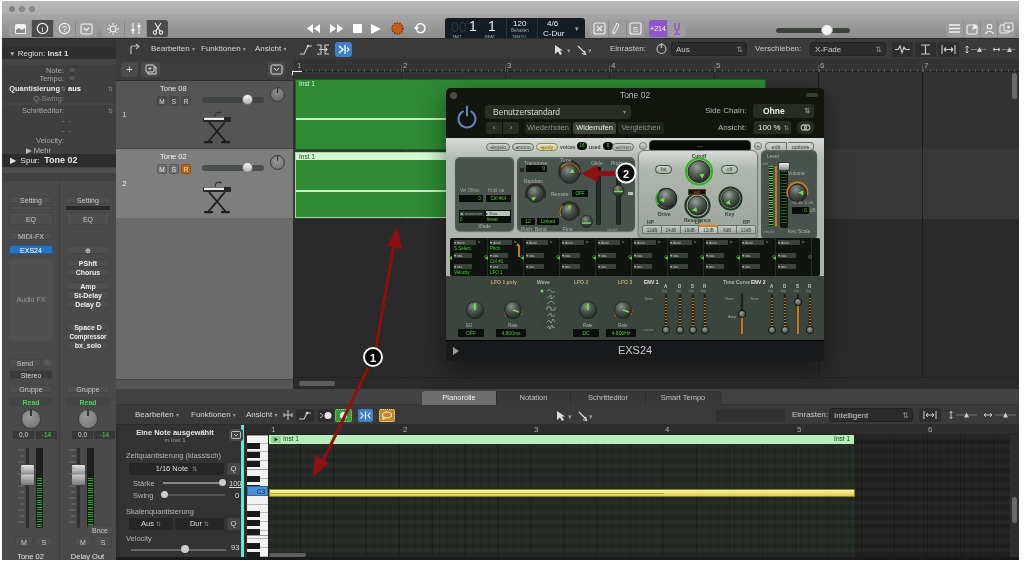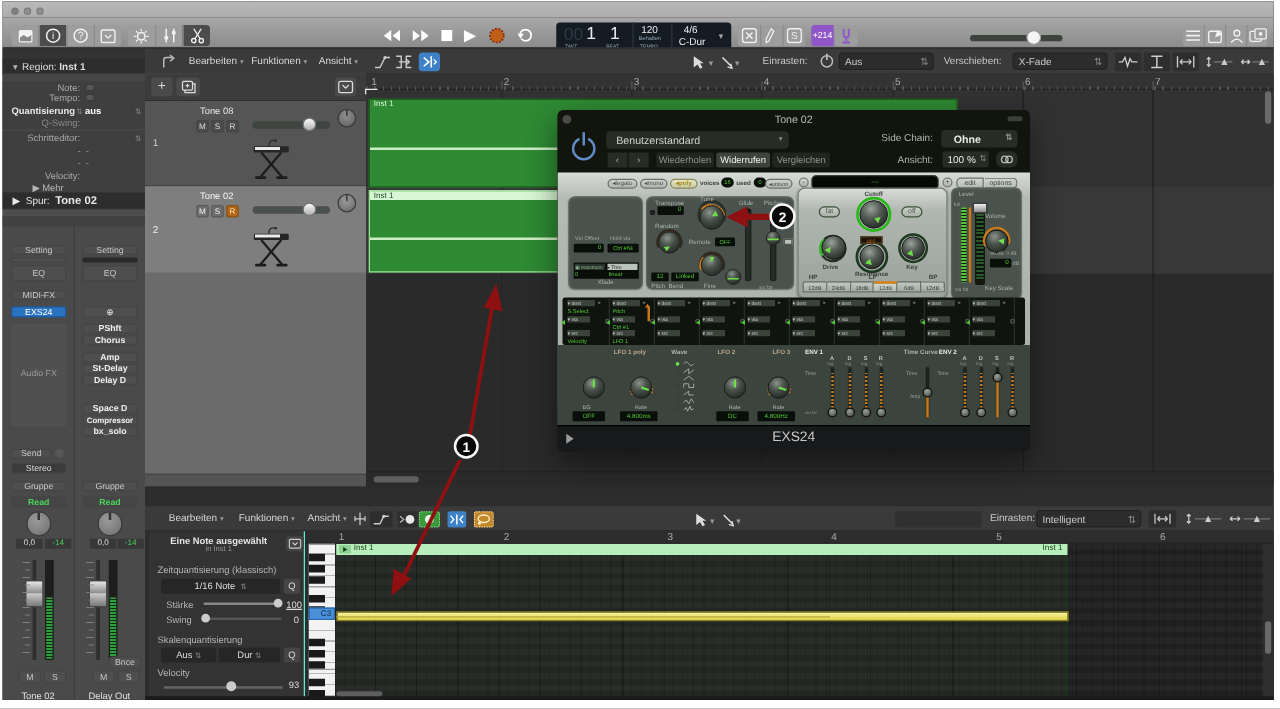--- a/index.html
+++ b/index.html
@@ -958,20 +958,28 @@
               <stop offset="0%" stop-color="#9aa29c"></stop>
               <stop offset="45%" stop-color="#555d57"></stop>
               <stop offset="100%" stop-color="#232925"></stop>
             </radialGradient>
     </defs>
         </svg>
   </div>
 
   <div class="abs" id="proll">
 
+    <div class="abs" style="left:0;top:0;width:903px;height:16px;background:#424242;border-bottom:1px solid #333;">
+      <div class="abs" style="left:306px;top:2px;width:300px;height:14px;background:#383838;border-radius:3px 3px 0 0;display:flex;">
+        <div style="width:74px;background:#6e6e6e;color:#f0f0f0;font-size:7.5px;text-align:center;line-height:14px;border-radius:3px 0 0 0;">Pianorolle</div>
+        <div style="width:74px;color:#c0c0c0;font-size:7.5px;text-align:center;line-height:14px;border-left:1px solid #2e2e2e;">Notation</div>
+        <div style="width:75px;color:#c0c0c0;font-size:7.5px;text-align:center;line-height:14px;border-left:1px solid #2e2e2e;">Schritteditor</div>
+        <div style="width:75px;color:#c0c0c0;font-size:7.5px;text-align:center;line-height:14px;border-left:1px solid #2e2e2e;">Smart Tempo</div>
+      </div>
+    </div>
 
     <div class="abs" style="left:0;top:16px;width:903px;height:20px;background:#3a3a3a;border-bottom:1px solid #2c2c2c;">
       <div class="abs smalltxt" style="left:19px;top:5px;color:#d8d8d8;">Bearbeiten <span style="color:#999;font-size:6px;">▾</span></div>
       <div class="abs smalltxt" style="left:75px;top:5px;color:#d8d8d8;">Funktionen <span style="color:#999;font-size:6px;">▾</span></div>
       <div class="abs smalltxt" style="left:130px;top:5px;color:#d8d8d8;">Ansicht <span style="color:#999;font-size:6px;">▾</span></div>
       <div class="abs" style="left:164px;top:3px;width:16px;height:14px;">
             <svg width="16" height="14">
               <path d="M8 2 V12 M4 7 H12 M4 5 L4 9 M12 5 L12 9" stroke="#ccc" stroke-width="1" fill="none"></path>
             </svg>
           </div>
@@ -1035,21 +1043,21 @@
     <div class="abs" style="left:128px;top:36px;width:775px;height:10px;background:#2d2d2d;border-bottom:1px solid #242424;">
       <div class="abs" style="left:27px;top:0px;font-size:8px;color:#aaa;">1</div>
       <div class="abs" style="left:159px;top:0px;font-size:8px;color:#aaa;">2</div>
       <div class="abs" style="left:290px;top:0px;font-size:8px;color:#aaa;">3</div>
       <div class="abs" style="left:421px;top:0px;font-size:8px;color:#aaa;">4</div>
       <div class="abs" style="left:553px;top:0px;font-size:8px;color:#aaa;">5</div>
       <div class="abs" style="left:684px;top:0px;font-size:8px;color:#aaa;">6</div>
 
     </div>
 
-    <div class="abs" style="left:3px;top:36px;width:125px;height:135px;background:#333333;border-right:1px solid #5eead4;">
+    <div class="abs" style="left:3px;top:36px;width:125px;height:135px;background:#333333;border-right:3px solid #5eead4;">
       <div class="abs" style="left:0;top:3px;width:112px;text-align:center;color:#e5e5e5;font-size:7.5px;font-weight:bold;">Eine Note ausgewählt</div>
       <div class="abs" style="left:0;top:12px;width:112px;text-align:center;color:#999;font-size:6px;">in Inst 1</div>
       <div class="abs" style="left:110px;top:4px;width:14px;height:12px;background:#454545;border-radius:2px;">
             <svg width="14" height="12">
               <rect x="2.5" y="2.5" width="9" height="7" rx="1" fill="none" stroke="#ccc" stroke-width="0.9"></rect>
               <path d="M5 5 L7 7 L9 5" fill="none" stroke="#ccc" stroke-width="0.9"></path>
             </svg>
           </div>
       <div class="abs" style="left:7px;top:26px;font-size:7.5px;color:#b5b5b5;">Zeitquantisierung (klassisch)</div>
       <div class="abs" style="left:10px;top:38px;width:95px;height:12px;background:#262626;border-radius:2px;color:#ddd;font-size:7.5px;text-align:center;line-height:12px;">1/16 Note&nbsp;&nbsp;<span style="color:#888;font-size:6px;">⇅</span></div>

